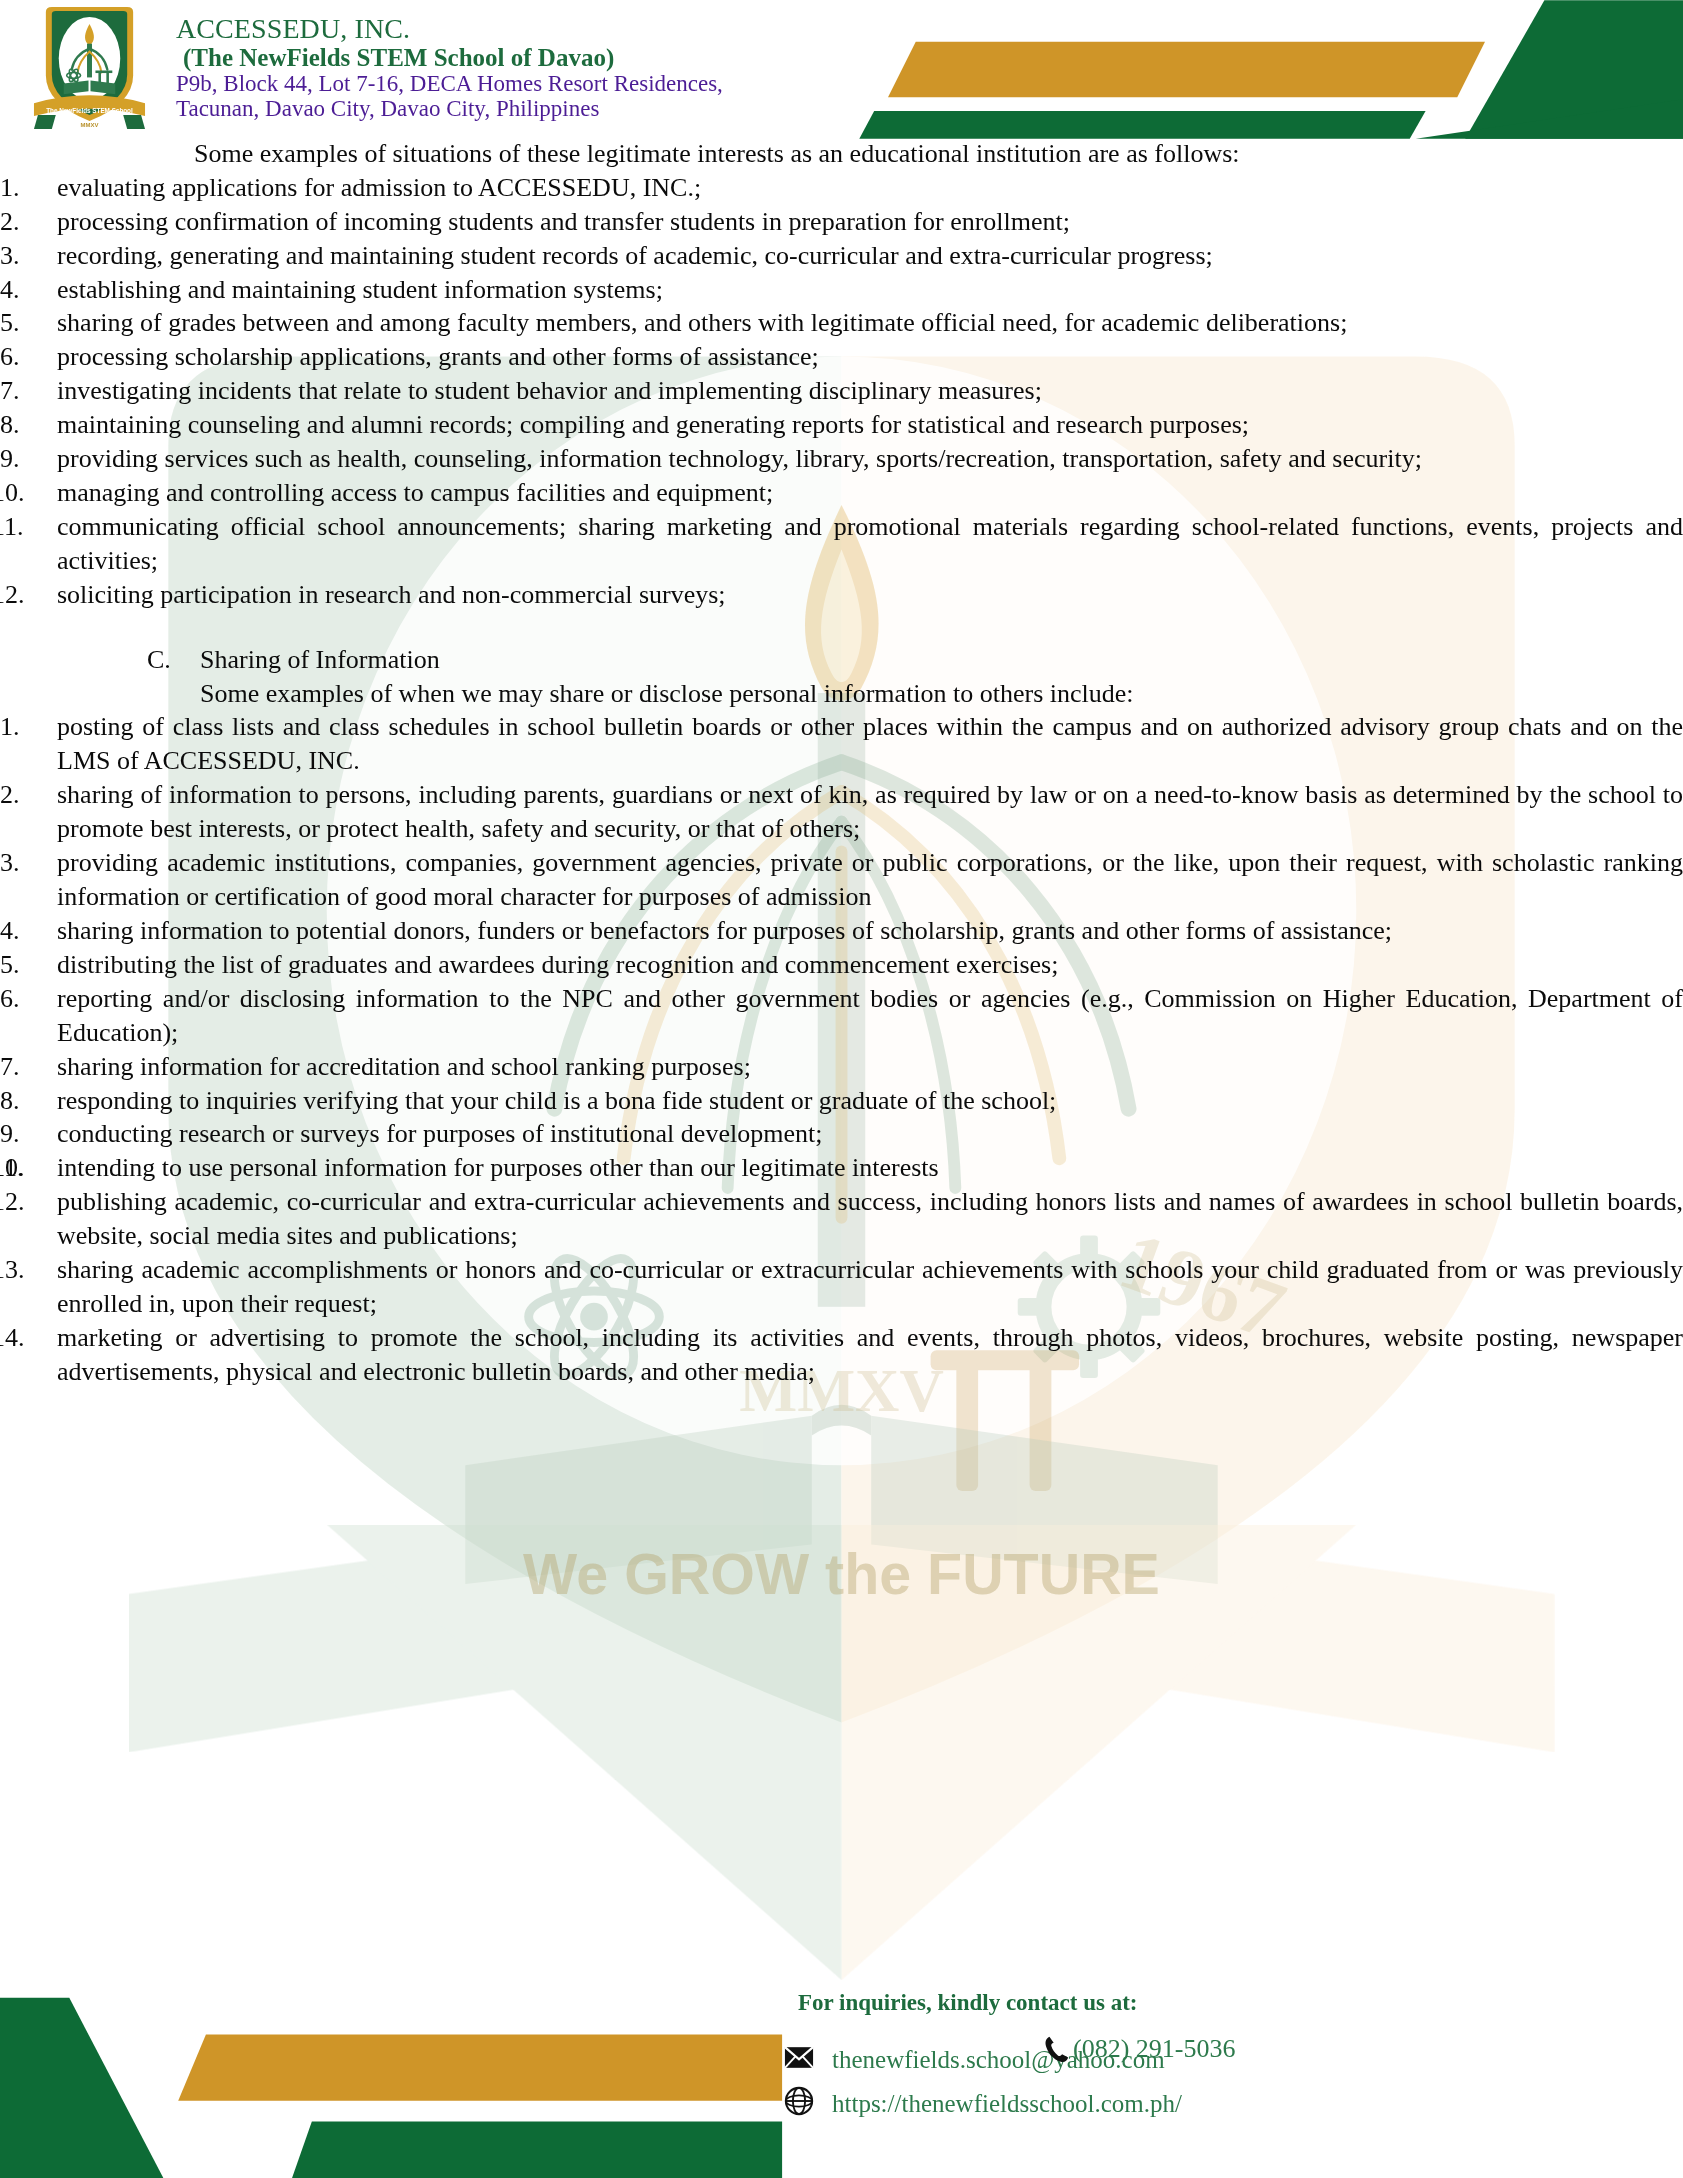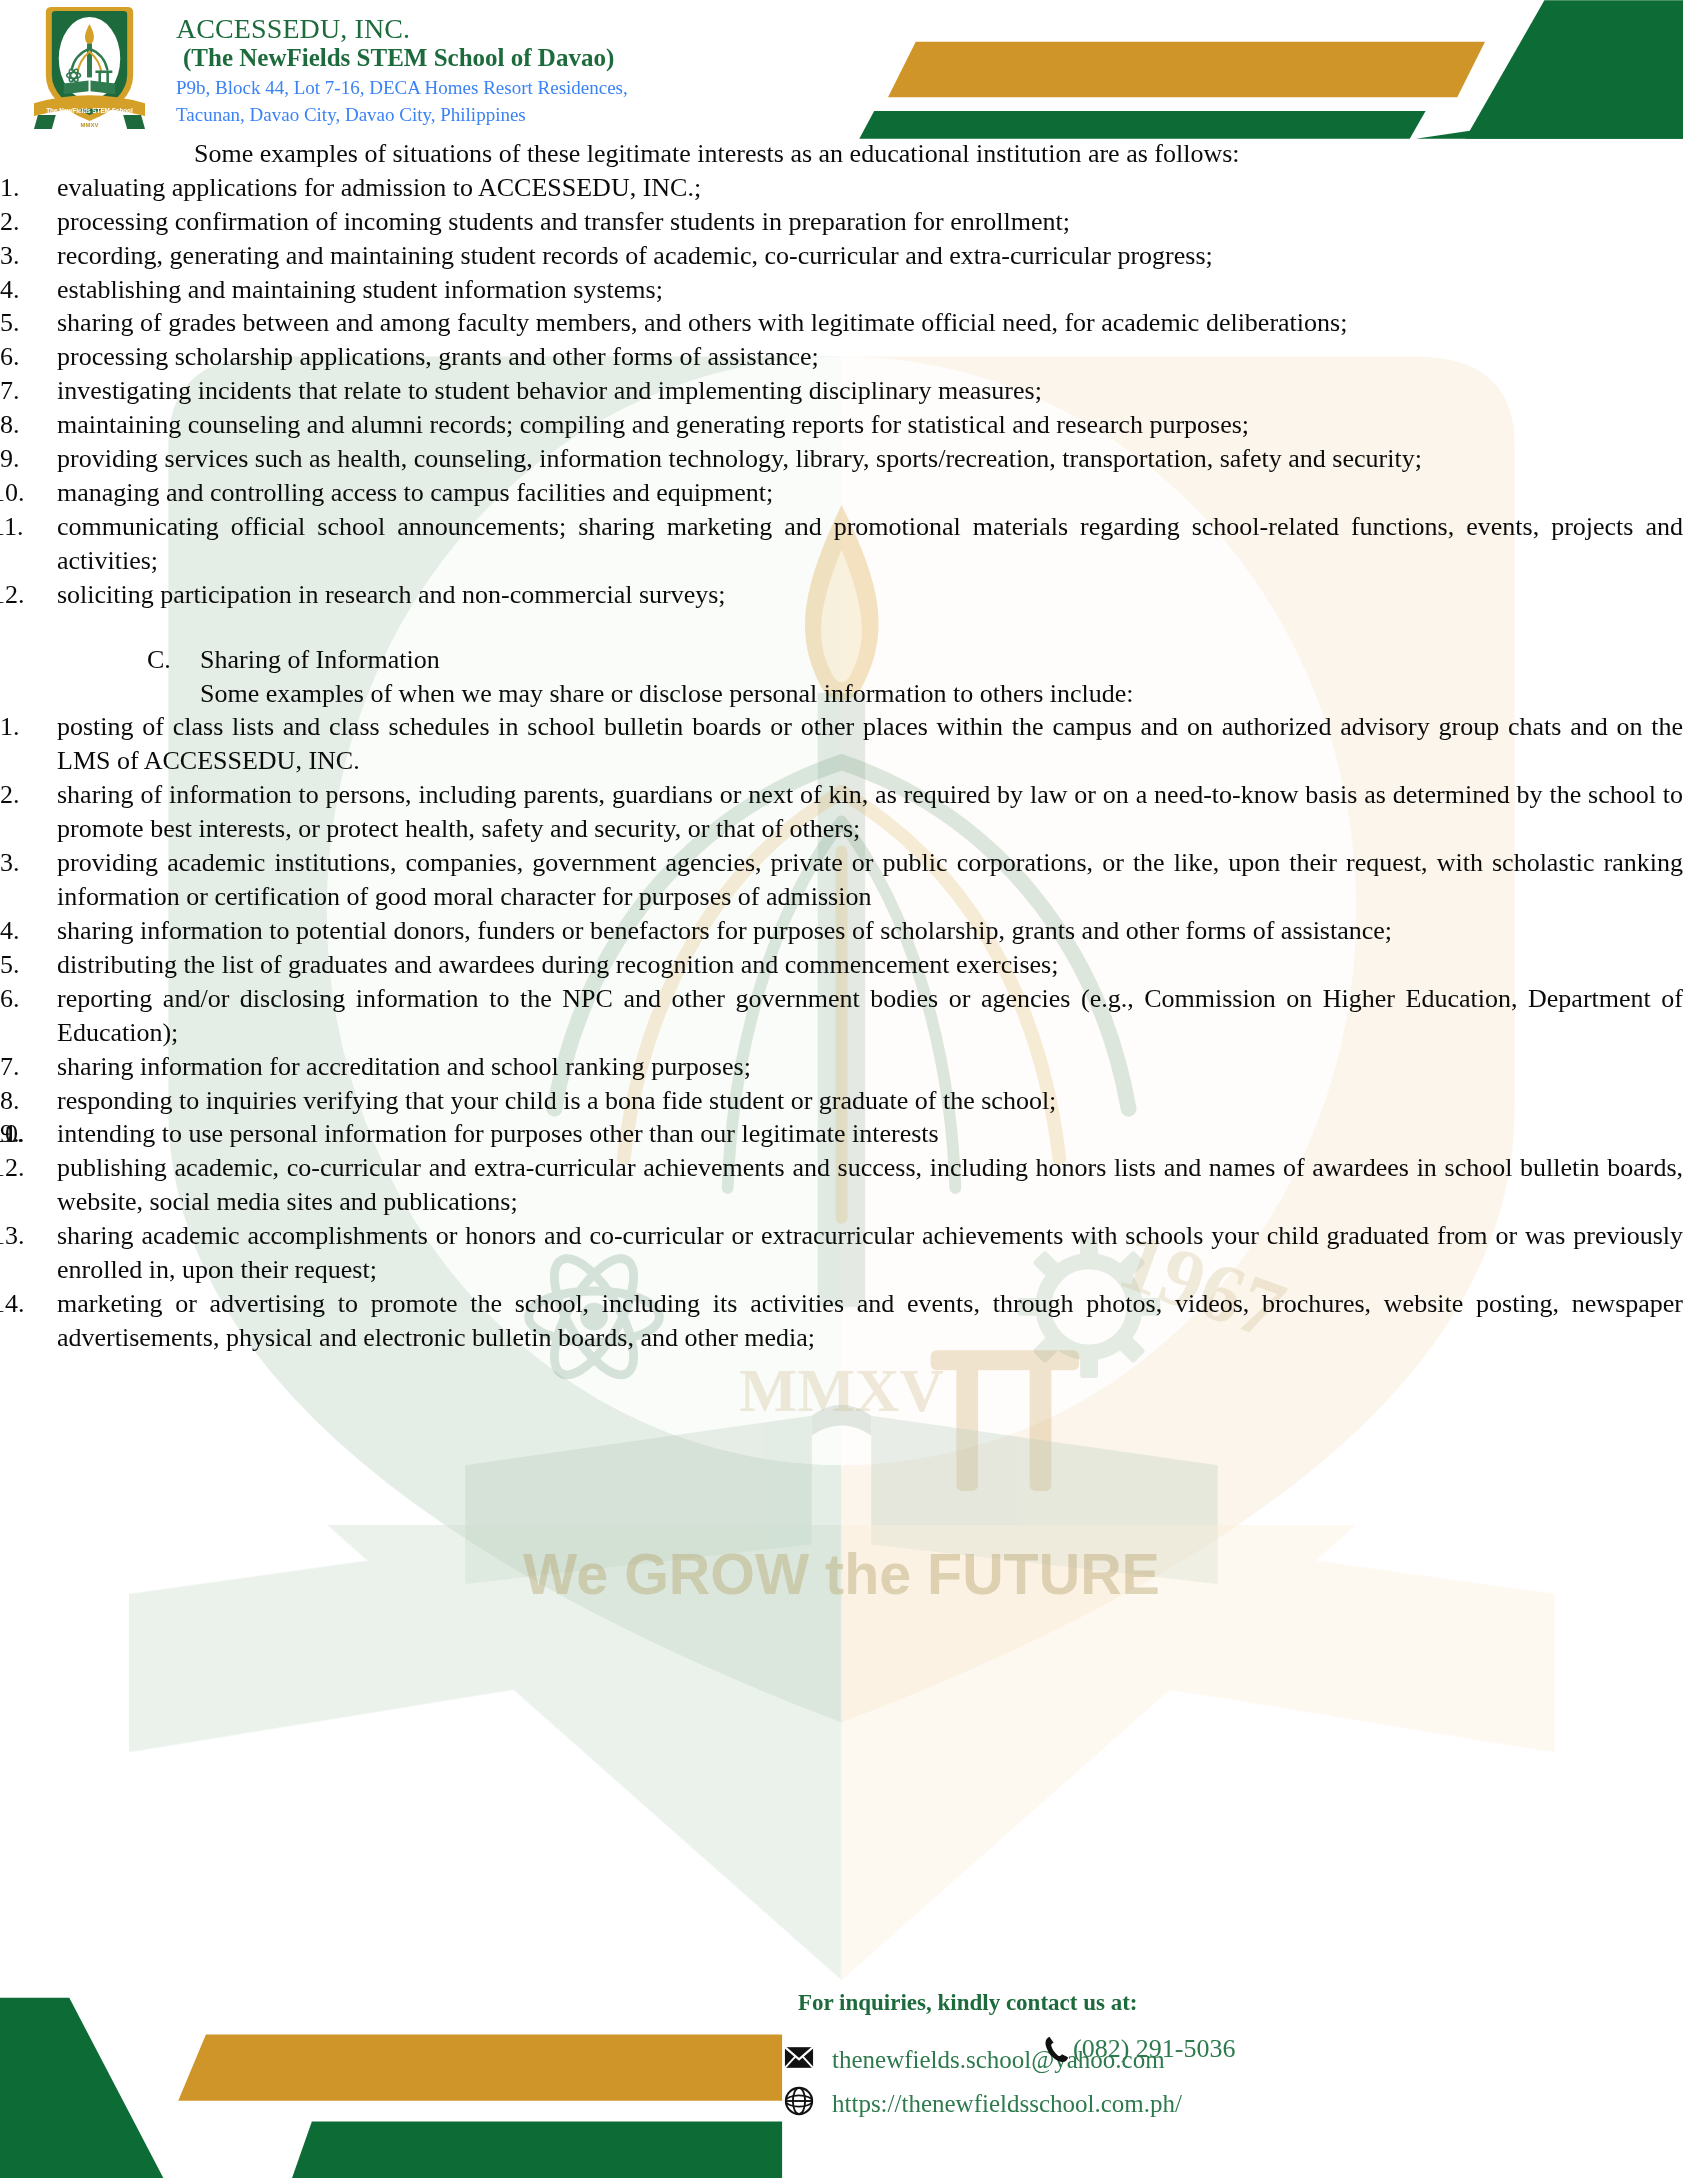--- a/index.html
+++ b/index.html
@@ -71,25 +71,24 @@
     letter-spacing: 0.1px;
   }
   .org-sub {
     font-size: 25px;
     font-weight: bold;
     color: #1d6b3d;
     line-height: 1.08;
     margin-left: 7px;
   }
   .org-addr {
-    font-size: 19px;
-    color: #3b82f6;
+    font-size: 23px;
+    color: #4c1d95;
     line-height: 1.12;
     font-weight: 500;
-    margin-top: 6px;
   }
 
   
   .content {
     position: absolute;
     left: 0;
     top: 137px;
     width: 1683px;
     z-index: 3;
     color: #0b0b0b;
@@ -435,21 +434,21 @@
 
     <ol class="numlist list-c" id="list-sharing">
         <li><span class="marker">1.</span><span>posting of class lists and class schedules in school bulletin boards or other places within the campus and on authorized advisory group chats and on the LMS of ACCESSEDU, INC.</span></li>
         <li><span class="marker">2.</span><span>sharing of information to persons, including parents, guardians or next of kin, as required by law or on a need-to-know basis as determined by the school to promote best interests, or protect health, safety and security, or that of others;</span></li>
         <li><span class="marker">3.</span><span>providing academic institutions, companies, government agencies, private or public corporations, or the like, upon their request, with scholastic ranking information or certification of good moral character for purposes of admission</span></li>
         <li><span class="marker">4.</span><span>sharing information to potential donors, funders or benefactors for purposes of scholarship, grants and other forms of assistance;</span></li>
         <li><span class="marker">5.</span><span>distributing the list of graduates and awardees during recognition and commencement exercises;</span></li>
         <li><span class="marker">6.</span><span> reporting and/or disclosing information to the NPC and other government  bodies or agencies (e.g., Commission on Higher Education, Department of Education);</span></li>
         <li><span class="marker">7.</span><span>sharing information for accreditation and school ranking purposes;</span></li>
         <li><span class="marker">8.</span><span>responding to inquiries verifying that your child is a bona fide student or graduate of the school;</span></li>
-        <li><span class="marker">9.</span></li>
+        <li><span class="marker">9.</span><span>conducting research or surveys for purposes of institutional development;</span></li>
         <li><span class="marker wide">10.</span></li>
         <li><span class="marker wide">11.</span><span>intending to use personal information for purposes other than our legitimate interests</span></li>
         <li><span class="marker wide">12.</span><span>publishing academic, co-curricular and extra-curricular achievements and success, including honors lists and names of awardees in school bulletin boards, website, social media sites and publications;</span></li>
         <li><span class="marker wide">13.</span><span>sharing academic accomplishments or honors and co-curricular or extracurricular achievements with schools your child graduated from or was previously enrolled in, upon their request;</span></li>
         <li><span class="marker wide">14.</span><span>marketing or advertising to promote the school, including its activities and events, through photos, videos, brochures, website posting, newspaper advertisements, physical and electronic bulletin boards, and other media;</span></li>
       </ol>
   </div>
 
   <div class="footer">
 

